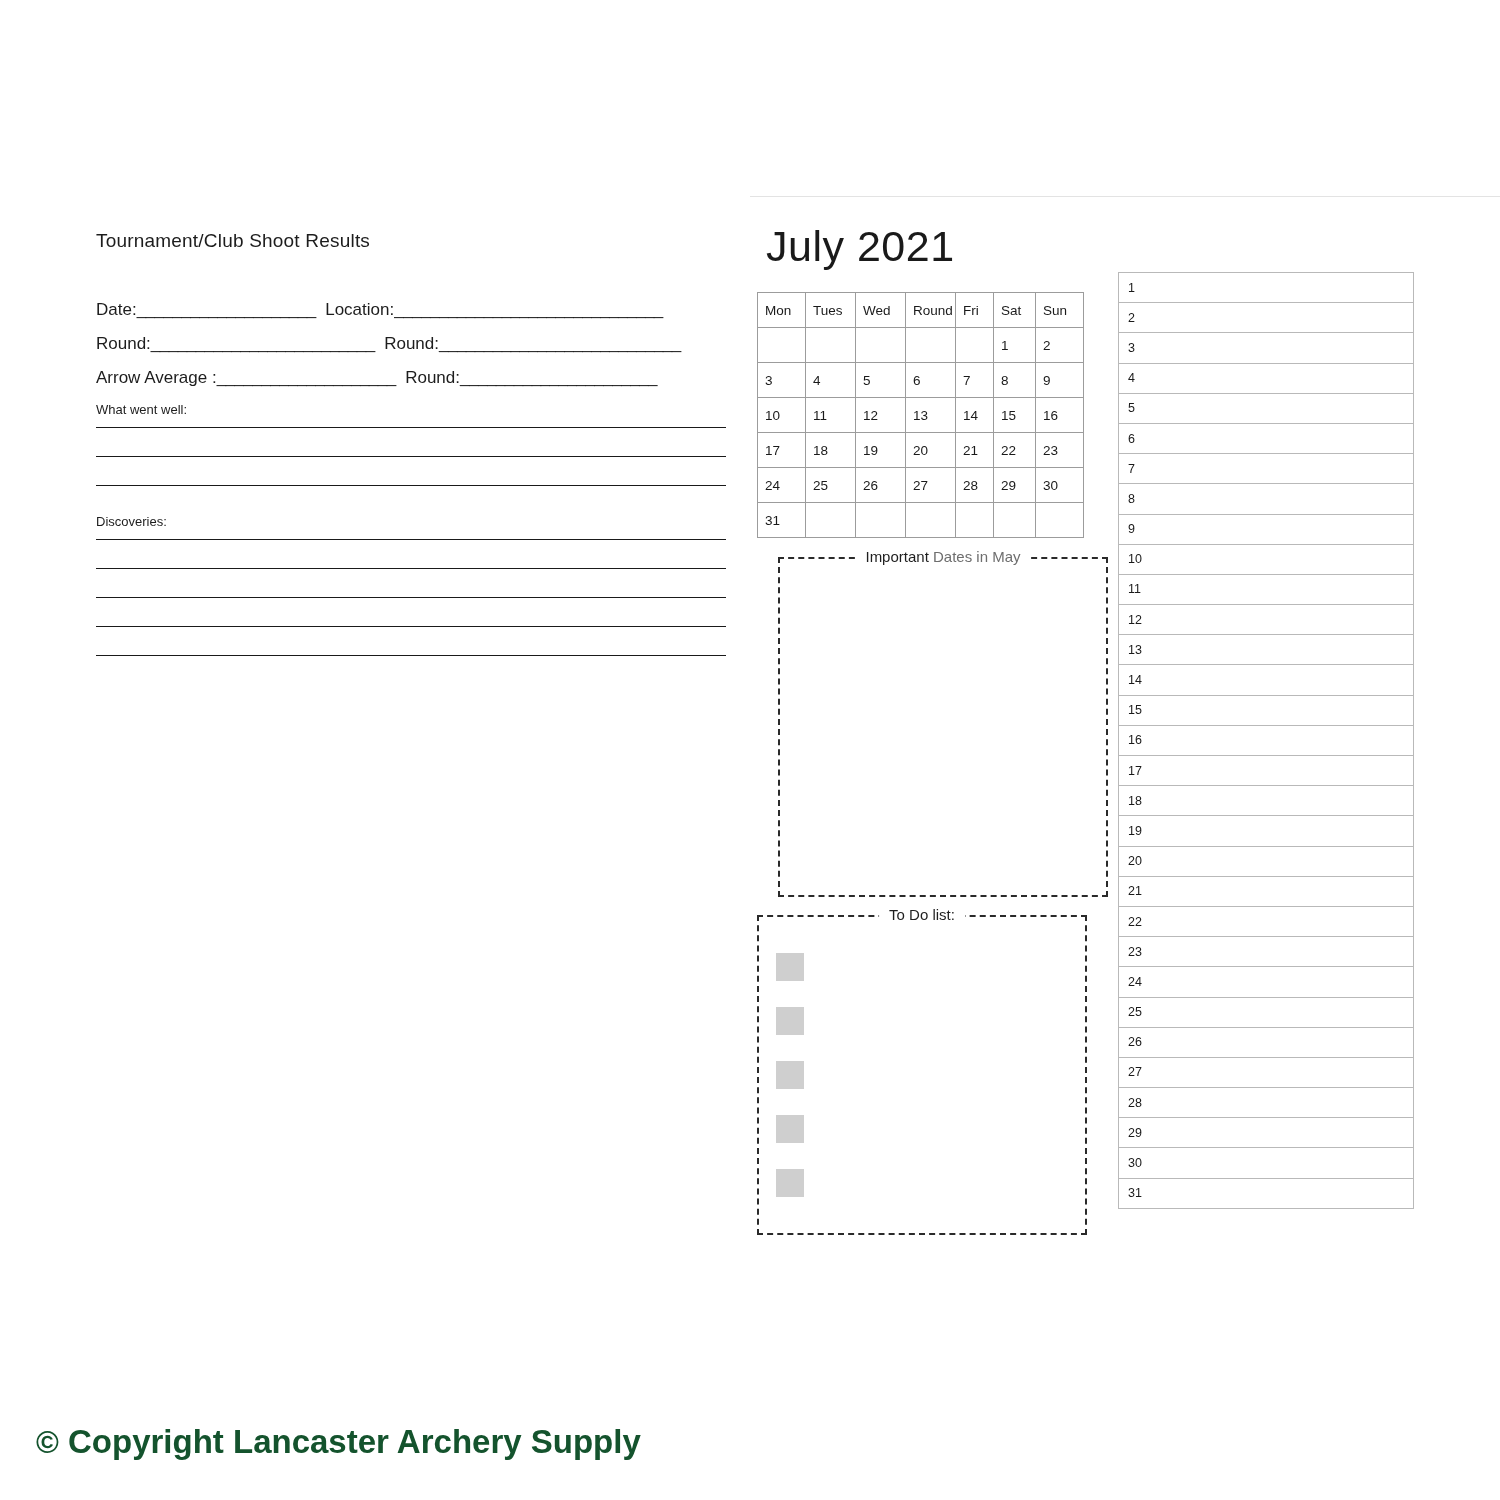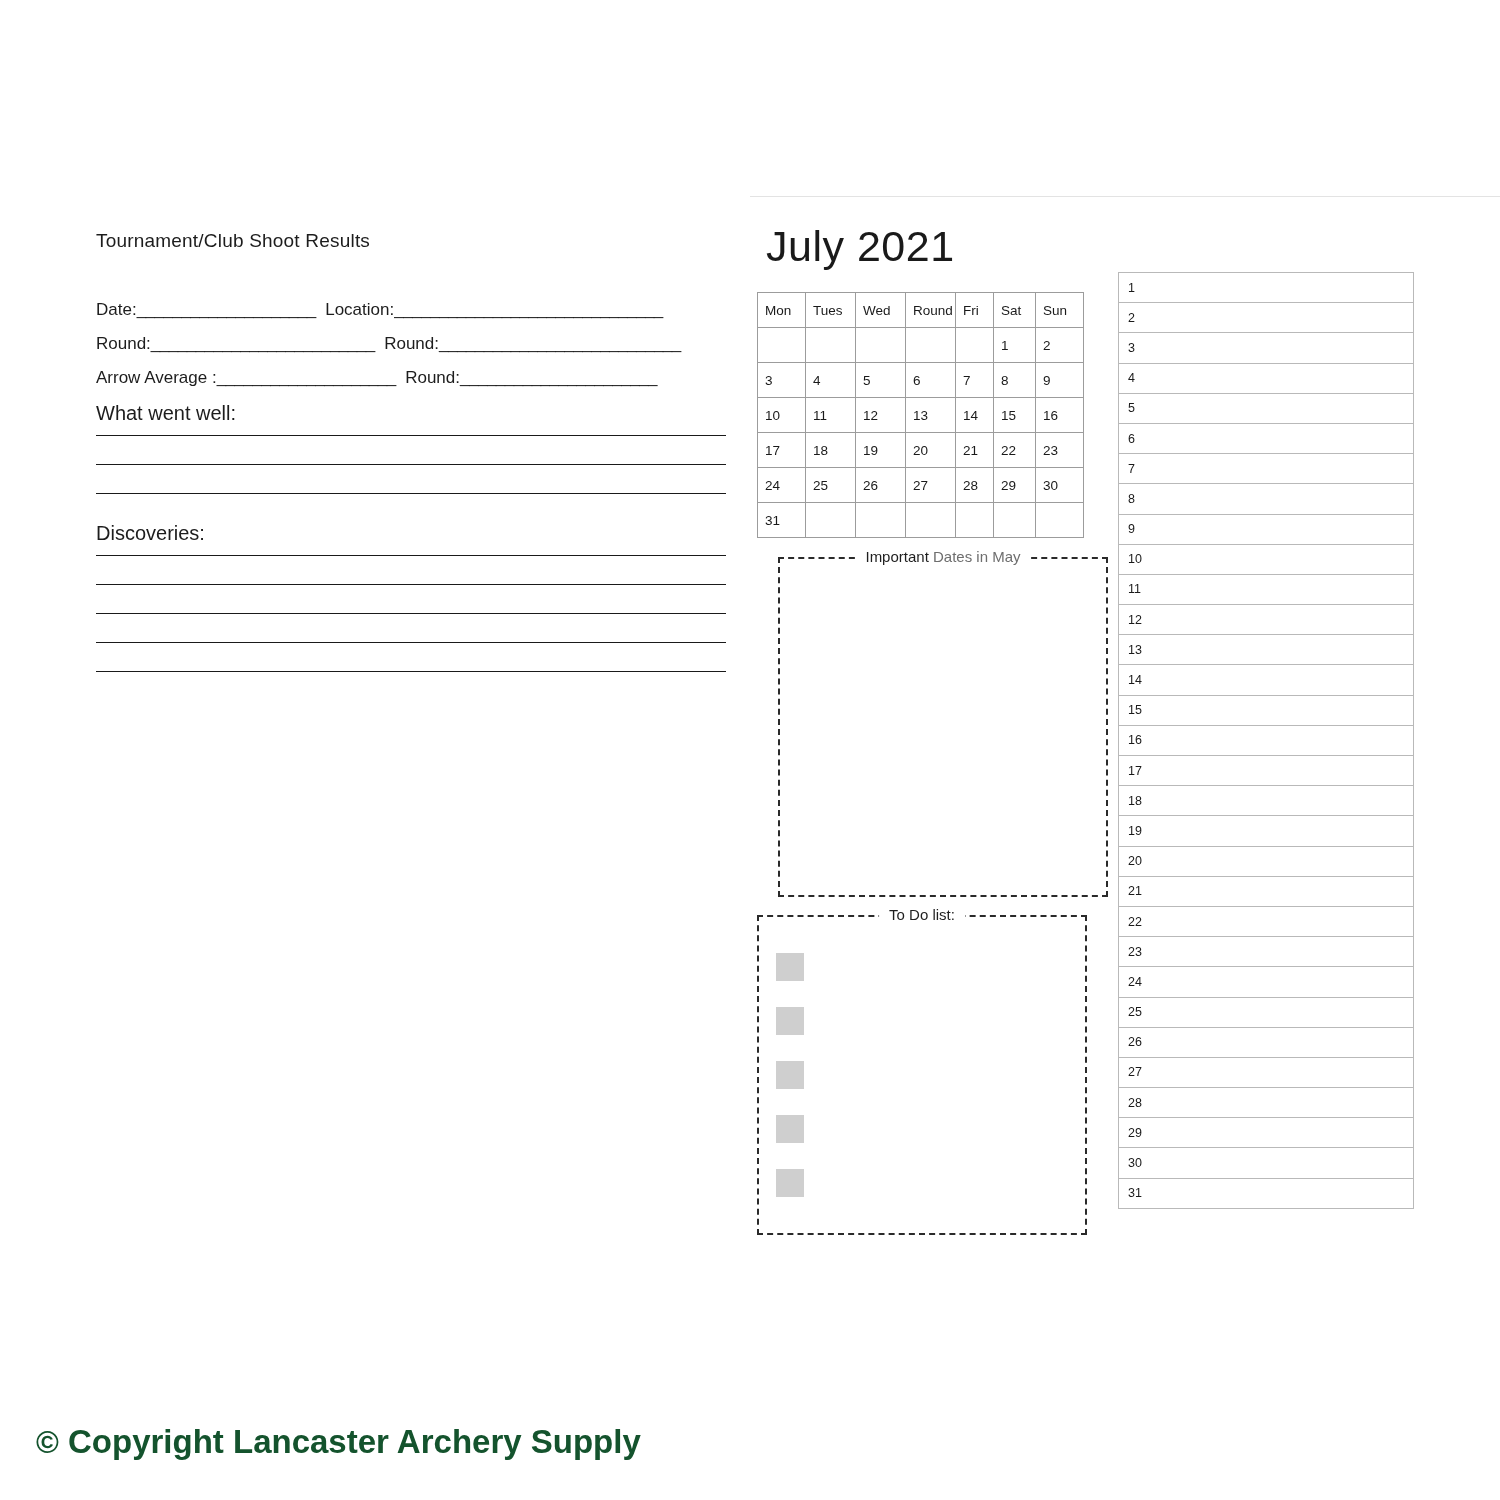--- a/index.html
+++ b/index.html
@@ -32,21 +32,21 @@
   .field-row {
     font-size: 17px;
     margin-bottom: 14px;
     white-space: nowrap;
     color: #1d1d1d;
   }
   .field-row .dashes {
     letter-spacing: -0.5px;
   }
   .section-label {
-    font-size: 20px;
+    font-size: 13px;
     margin-top: 12px;
     margin-bottom: 10px;
     color: #1d1d1d;
   }
   .rule {
     border-bottom: 1.4px solid #1a1a1a;
     height: 0;
     margin: 0 0 28px 0;
     width: 630px;
   }

